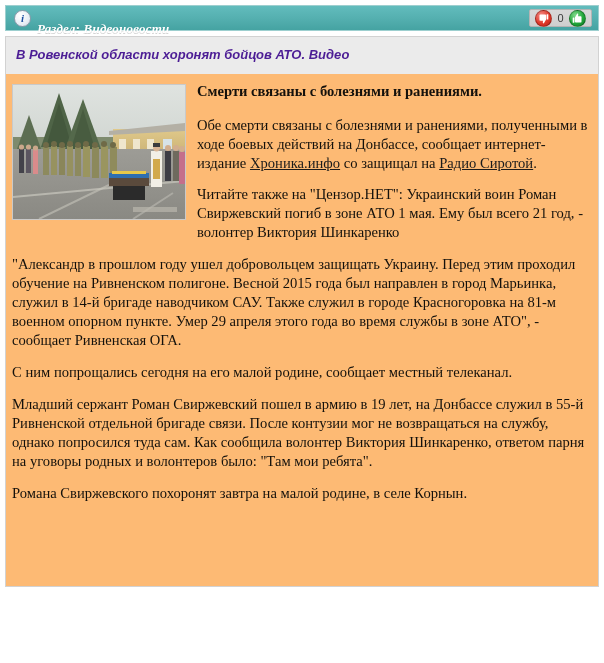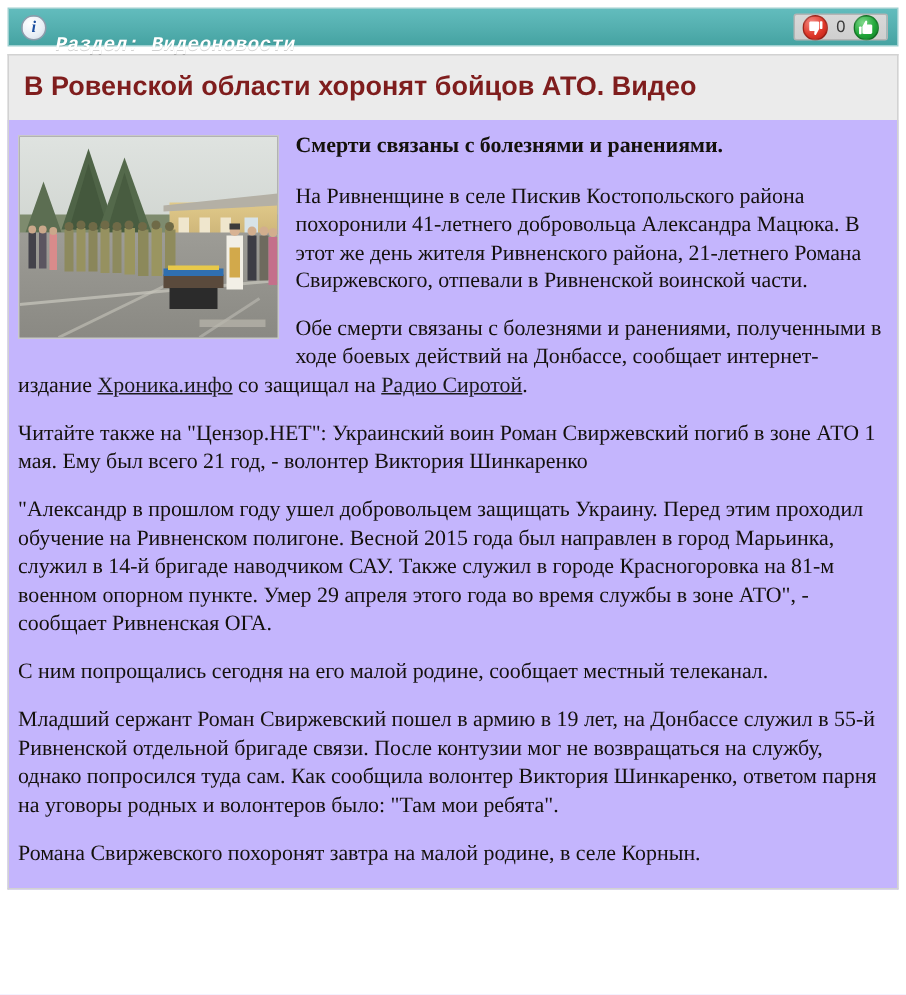--- a/index.html
+++ b/index.html
@@ -57,21 +57,21 @@
     font-family: "Liberation Serif", serif;
     font-style: italic;
     font-weight: bold;
     font-size: 11px;
     line-height: 14px;
     text-align: center;
     flex: 0 0 auto;
   }
   .section-title {
     color: #ffffff;
-    font-family: Liberation Mono, monospace;
+    font-family: Liberation Serif, serif;
     font-style: italic;
     font-weight: bold;
     font-size: 13px;
     letter-spacing: 0.2px;
     white-space: nowrap;
     text-shadow: 0 1px 0 rgba(0,0,0,0.18);
     margin-top: 22px;
   }
 
   .rating-box {
@@ -111,30 +111,31 @@
     margin: 4px 5px 0 5px;
     background: #ebebeb;
     border: 1px solid #d2d2d2;
     border-bottom: none;
     padding: 10px 10px 11px 10px;
   }
   .article-title {
     margin: 0;
     font-family: "Liberation Sans", sans-serif;
     font-weight: bold;
-    font-size: 18px;
-    color: #7f1d1d;
+    font-size: 13px;
+    color: #4c1d95;
     line-height: 1.2;
+    font-style: italic;
   }
 
   
   .article-body {
     box-sizing: border-box;
     margin: 0 5px 0 5px;
-    background: #c4b5fd;
+    background: #fdba74;
     border: 1px solid #d2d2d2;
     border-top: none;
     padding: 8px 7px 10px 6px;
     height: 513px;
     overflow: hidden;
   }
 
   .lead-figure {
     float: left;
     width: 172px;
@@ -288,21 +289,20 @@
           <rect x="166" y="67" width="6" height="32" fill="#c46f8b"></rect>
             <circle cx="169" cy="64" r="3" fill="#d2ae8e"></circle>
         </g>
 
         <rect x="120" y="122" width="44" height="5" fill="#b9b6ac" opacity=".7"></rect>
       </svg>
     </div>
 
     <p class="para lead-head">Смерти связаны с болезнями и ранениями.</p>
 
-    <p class="para">На Ривненщине в селе Пискив Костопольского района похоронили 41-летнего добровольца Александра Мацюка. В этот же день жителя Ривненского района, 21-летнего Романа Свиржевского, отпевали в Ривненской воинской части.</p>
 
     <p class="para"><span>Обе смерти связаны с болезнями и ранениями, полученными в ходе боевых действий на Донбассе, сообщает интернет-издание </span><a class="inline-link" href="#">Хроника.инфо</a><span> со защищал на </span><a class="inline-link" href="#">Радио Сиротой</a><span>.</span></p>
 
 
     <p class="para">Читайте также на "Цензор.НЕТ": Украинский воин Роман Свиржевский погиб в зоне АТО 1 мая. Ему был всего 21 год, - волонтер Виктория Шинкаренко</p>
 
 
     <p class="para">"Александр в прошлом году ушел добровольцем защищать Украину. Перед этим проходил обучение на Ривненском полигоне. Весной 2015 года был направлен в город Марьинка, служил в 14-й бригаде наводчиком САУ. Также служил в городе Красногоровка на 81-м военном опорном пункте. Умер 29 апреля этого года во время службы в зоне АТО", - сообщает Ривненская ОГА.</p>
 
     <p class="para">С ним попрощались сегодня на его малой родине, сообщает местный телеканал.</p>

